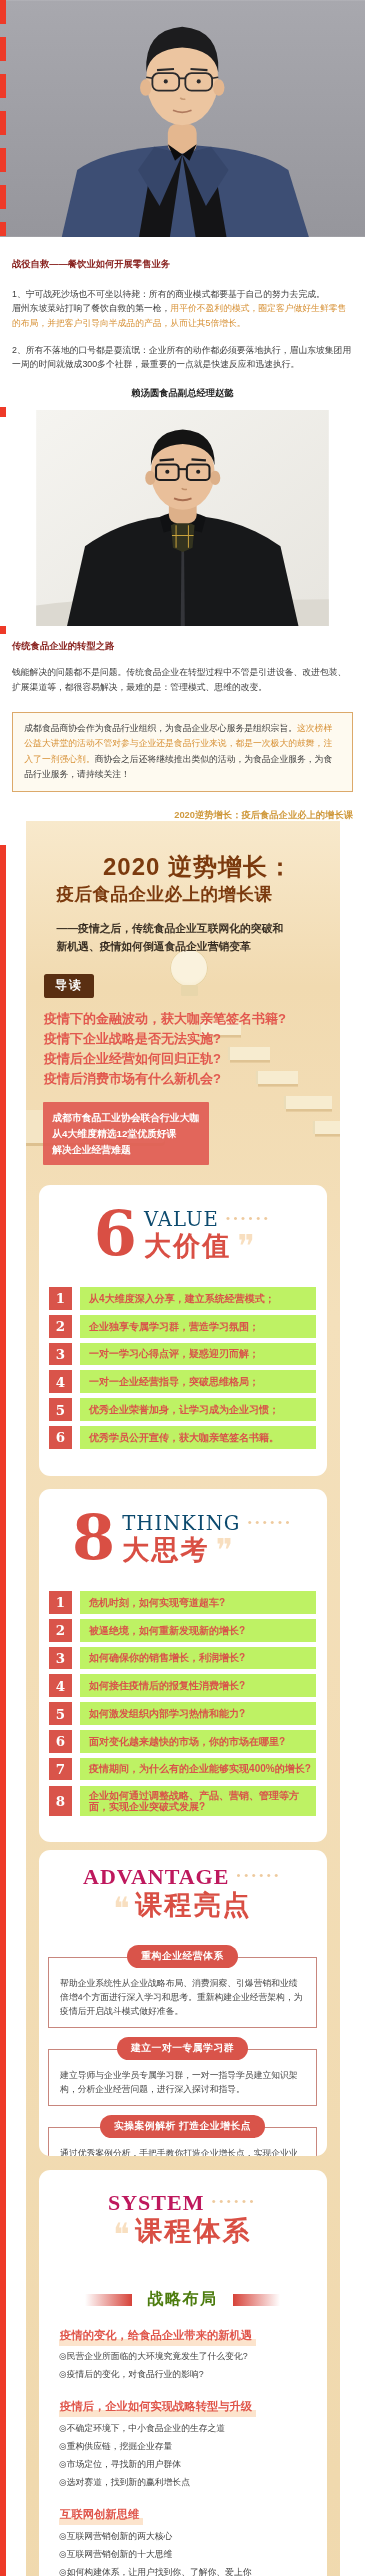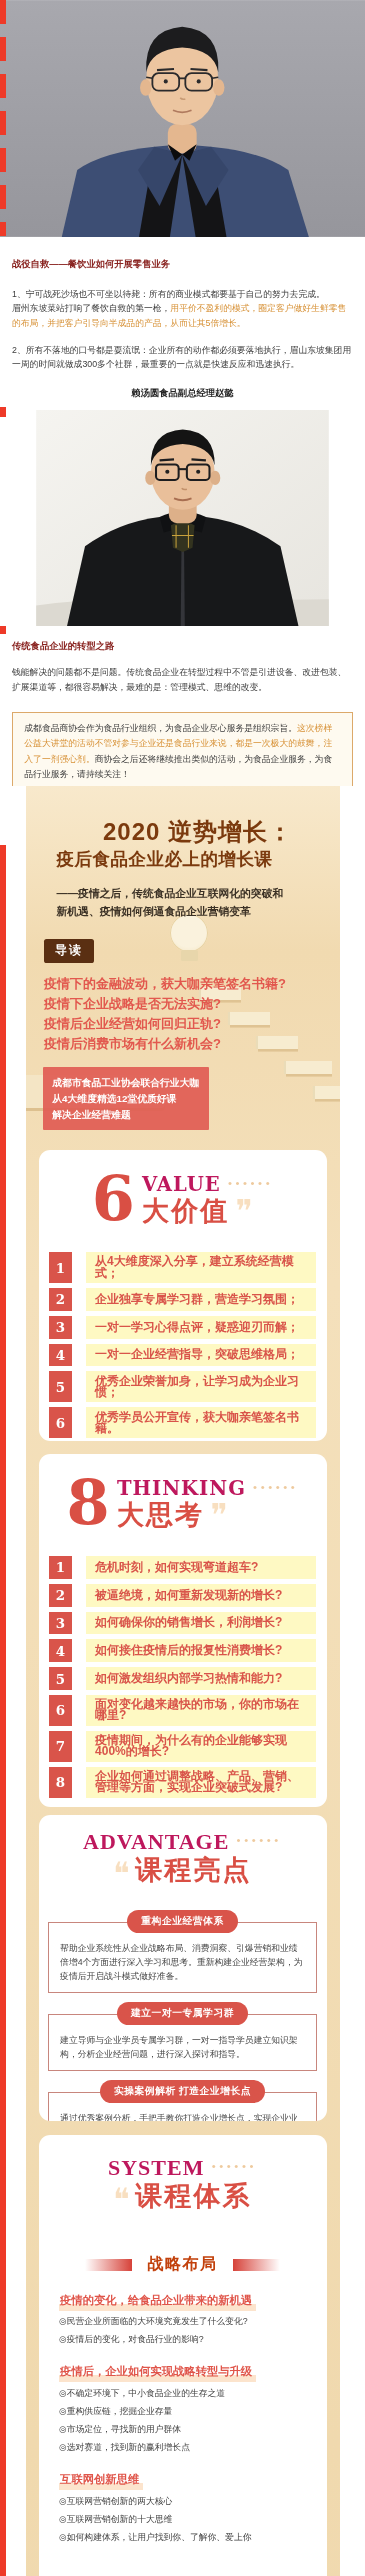--- a/index.html
+++ b/index.html
@@ -13,21 +13,21 @@
   .edge-m1{position:absolute;left:0;top:407px;width:6.2px;height:10.3px;background:#ee3a28;z-index:9;}
   .edge-m2{position:absolute;left:0;top:626px;width:6.2px;height:8.2px;background:#ee3a28;z-index:9;}
 
   
   .photo1{height:237px;overflow:hidden;position:relative;}
   .photo2-wrap{height:216px;padding:0 36px;box-sizing:border-box;}
   .photo2-wrap svg{display:block;}
 
   
   .intro1{height:173px;box-sizing:border-box;padding:20.6px 12px 0 12px;overflow:hidden;}
-  .intro2{height:160px;box-sizing:border-box;padding:14.4px 12px 0 12px;overflow:hidden;}
+  .intro2{height:195px;box-sizing:border-box;padding:14.4px 12px 0 12px;overflow:hidden;}
   .h-maroon{font-size:9.3px;font-weight:bold;color:#8a2421;line-height:12.4px;}
   .para{font-size:8.8px;color:#3d3d3d;line-height:14.4px;}
   .mt26{margin-top:17px}.mt24{margin-top:12.4px}
   .hl{color:#d79136;}
   .center-caption{margin-top:15.5px;text-align:center;font-size:9.3px;font-weight:bold;color:#262626;}
   .note-box{margin-top:17.5px;border:0.5px solid #dca96a;background:#fefaf0;padding:8.2px 11.3px;
     font-size:8.8px;line-height:15.5px;color:#3d3d3d;}
   .gold-title{margin-top:17.5px;text-align:right;font-size:9.3px;font-weight:bold;color:#d09a3e;}
 
   
@@ -60,52 +60,52 @@
   .card1{height:291px;margin-bottom:13px;}
   .card2{height:353px;margin-bottom:7.7px;}
   .card3{height:306px;margin-bottom:14px;padding:14.4px 9.3px 0 9.3px;}
   .card4{height:1194px;padding:20.6px 0 0 0;}
 
   .vt-head{display:flex;align-items:flex-start;justify-content:center;padding-top:18px;height:77px;}
   .vt-num{font-family:"DejaVu Serif","Liberation Serif",serif;font-weight:bold;color:#d94f44;
     font-size:62px;line-height:61px;margin-right:7.2px;}
   .vt-right{padding-top:5.2px;}
   .vt-row1{display:flex;align-items:center;}
-  .vt-en{font-family:"DejaVu Serif","Liberation Serif",serif;font-weight:bold;color:#be185d;
+  .vt-en{font-family:"DejaVu Serif","Liberation Serif",serif;font-weight:normal;color:#0c4a6e;
     font-size:19.6px;letter-spacing:1px;}
   .dots{color:#eeca9e;font-size:11.3px;letter-spacing:3.6px;margin-left:7.2px;transform:translateY(-2.1px);}
   .vt-row2{display:flex;align-items:flex-start;margin-top:1px;}
   .vt-cn{font-size:27px;line-height:29px;font-weight:800;color:#d94f44;letter-spacing:2.1px;}
   .vt-quote{font-family:"DejaVu Sans",sans-serif;color:#f8dfc0;font-size:32px;line-height:29px;margin-left:6.2px;}
   .num-list{padding:7.2px 10.3px 0 10.3px;}
   .num-row{display:flex;align-items:stretch;margin-bottom:5.2px;}
   .num-box{flex:0 0 23px;background:#d9544a;color:#ffffff;display:flex;align-items:center;justify-content:center;
     font-family:"DejaVu Serif","Liberation Serif",serif;font-size:13.4px;font-weight:bold;}
-  .num-bar{flex:1;background:#fef9c3;margin-left:14px;display:flex;align-items:center;
-    padding:4.1px 5.2px 4.1px 9.3px;font-size:12px;font-weight:bold;color:#d9544a;line-height:11.3px;min-height:14.4px;}
+  .num-bar{flex:1;background:#bef264;margin-left:8px;display:flex;align-items:center;
+    padding:4.1px 5.2px 4.1px 9.3px;font-size:10px;font-weight:bold;color:#d9544a;line-height:11.3px;min-height:14.4px;}
 
   .as-head{text-align:center;height:72px;}
   .as-row1{display:flex;align-items:center;justify-content:center;}
   .as-en{font-family:Liberation Serif, serif;font-weight:bold;color:#be185d;font-size:22px;letter-spacing:1px;}
   .as-row2{display:flex;align-items:flex-start;justify-content:center;margin-top:0px;}
   .as-quote{font-family:"DejaVu Sans",sans-serif;color:#f8dfc0;font-size:31px;line-height:31px;margin-right:5.2px;transform:translateY(3.1px);}
   .as-cn{font-size:27px;line-height:31px;font-weight:800;color:#d94f44;letter-spacing:2.1px;}
 
   .adv-block{margin-top:9.3px;}
   .adv-pill{position:relative;z-index:2;margin:0 auto;width:fit-content;background:#d9544a;color:#ffffff;
     font-size:9.8px;font-weight:bold;padding:4.6px 14.4px;border-radius:12.4px;letter-spacing:0.5px;}
   .adv-box{margin-top:-10.3px;border:0.5px solid #c8867d;padding:17.5px 11.3px 9.3px 11.3px;
     font-size:8.8px;line-height:14px;color:#464646;}
 
   
   .sys-banner{display:flex;align-items:center;justify-content:center;margin-top:27px;}
   .sys-bar{width:47px;height:12.4px;}
   .sys-bar.l{background:linear-gradient(90deg,rgba(214,66,57,0),#d64239);}
   .sys-bar.r{background:linear-gradient(270deg,rgba(214,66,57,0),#d64239);}
-  .sys-banner-label{margin:0 15.5px;font-size:16px;font-weight:800;color:#c2410c;letter-spacing:1.5px;font-family:Liberation Serif, serif;}
+  .sys-banner-label{margin:0 15.5px;font-size:16px;font-weight:800;color:#4d7c0f;letter-spacing:1.5px;font-family:Liberation Serif, serif;}
   .sys-topic{margin:17.5px 20.6px 0 20.6px;}
   .sys-topic-title{display:inline-block;font-size:11.3px;line-height:15.5px;font-weight:800;color:#e0554a;
     background:linear-gradient(180deg,rgba(0,0,0,0) 62%,#fce4cd 62%);padding:0 4.1px 2.6px 1px;}
   .sys-bullet{margin-top:4.6px;font-size:8.8px;line-height:13.4px;color:#3e3e3e;font-weight:500;}
   .sys-topic .sys-bullet:first-of-type{margin-top:8.2px;}
 </style>
 </head>
 <body>
 
 <div class="page">

